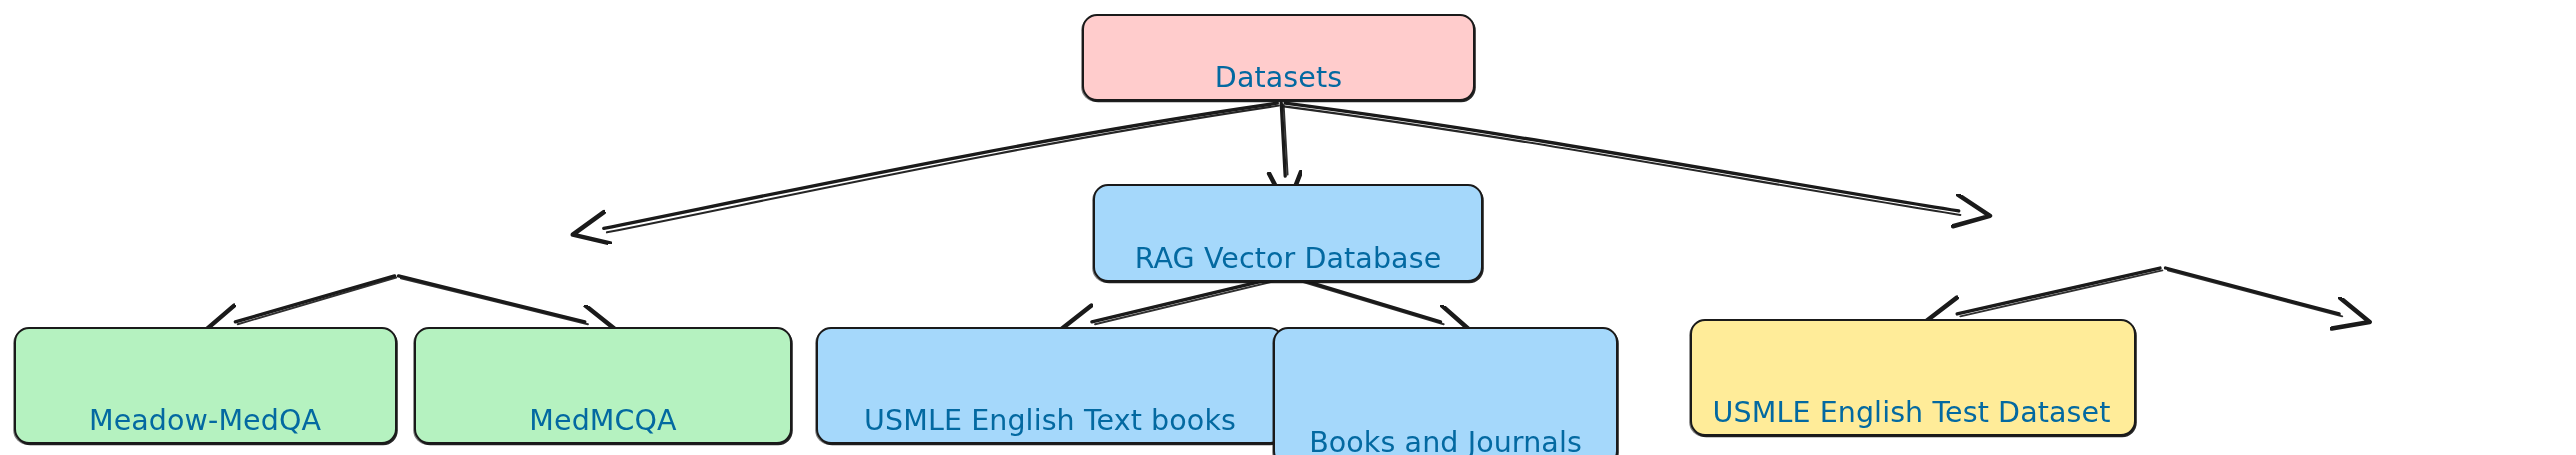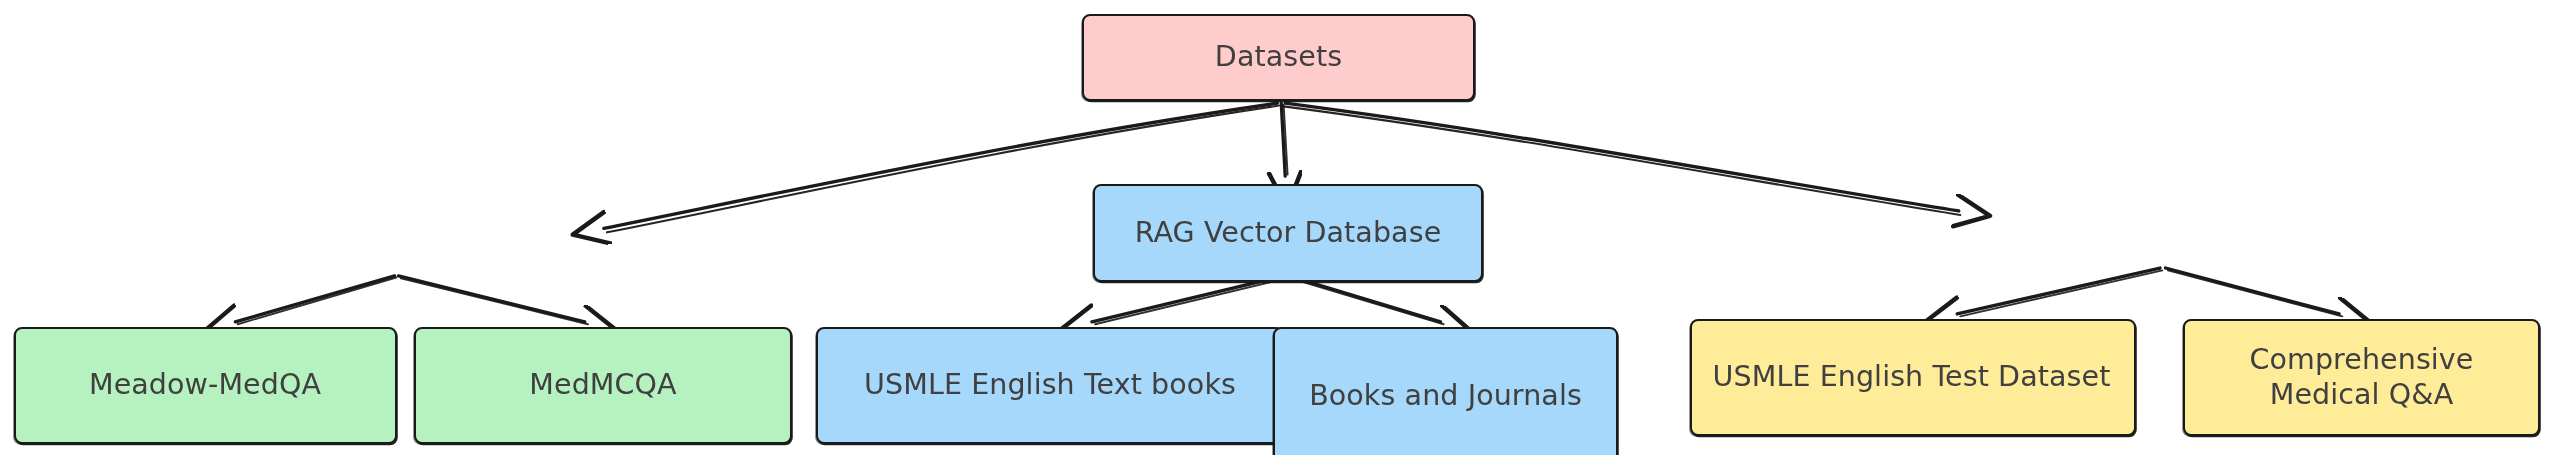--- a/index.html
+++ b/index.html
@@ -23,26 +23,26 @@
     left: 0;
     top: 0;
     width: 2576px;
     height: 456px;
     pointer-events: none;
   }
   .node {
     position: absolute;
     box-sizing: border-box;
     display: flex;
-    align-items: center;
+    align-items: flex-end;
     justify-content: center;
     text-align: center;
     border: 2.8px solid #1a1a1a;
-    border-radius: 8px;
-    color: #404040;
+    border-radius: 15px;
+    color: #0369a1;
     font-size: 28.5px;
     line-height: 1.22;
     letter-spacing: 0.1px;
     padding: 3.2px 11px;
     z-index: 3;
     box-shadow: 1.2px 1.6px 0 -0.4px rgba(20,20,20,0.92),
                 -1.2px 1.2px 0 -0.4px rgba(20,20,20,0.55);
   }
   .node-label {
     display: block;
@@ -119,19 +119,15 @@
   </div>
 
   <div class="node fill-blue" style="left:1273px; top:327px; width:345px; height:139px;">
     <span class="node-label">Books and Journals</span>
   </div>
 
   <div class="node fill-yellow" style="left:1690px; top:319px; width:446px; height:117px;padding-left:8px;">
     <span class="node-label">USMLE English Test Dataset</span>
   </div>
 
-  <div class="node fill-yellow" style="left:2183px; top:319px; width:357px; height:117px;">
-    <span class="node-label">Comprehensive
-Medical Q&amp;A</span>
-  </div>
 
 </div>
 
 
 </body></html>

